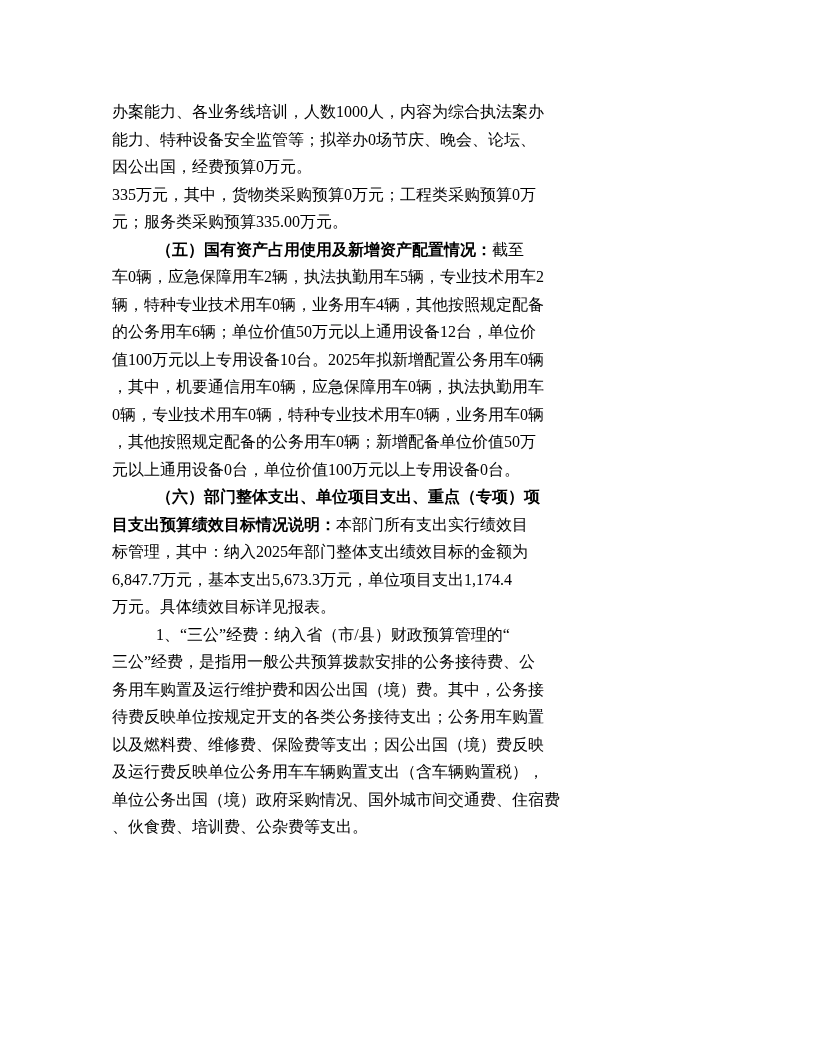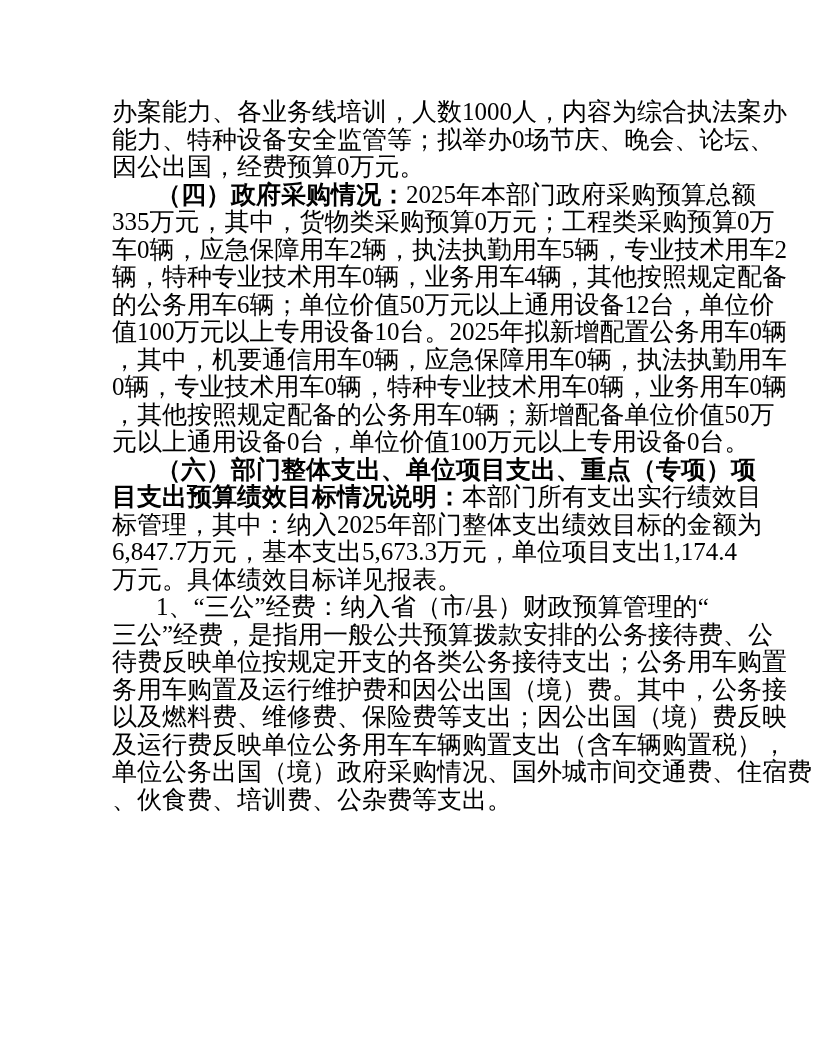--- a/index.html
+++ b/index.html
@@ -14,21 +14,21 @@
     background: #ffffff;
     overflow: hidden;
   }
   .doc-body {
     position: absolute;
     left: 112px;
     top: 98px;
     width: 604px;
     color: #000000;
     font-family: "Liberation Serif", "DejaVu Serif", serif;
-    font-size: 25px;
+    font-size: 16px;
     line-height: 27.5px;
   }
   .text-line {
     white-space: nowrap;
     height: 27.5px;
     text-align: left;
   }
   .text-line.indent {
     text-indent: 44px;
   }
@@ -36,37 +36,38 @@
   .seg.bold { font-weight: bold; }
 </style>
 </head>
 <body>
 
 <div class="page">
   <div class="doc-body">
       <div class="text-line"><span class="seg">办案能力、各业务线培训，人数1000人，内容为综合执法案办</span></div>
       <div class="text-line"><span class="seg">能力、特种设备安全监管等；拟举办0场节庆、晚会、论坛、</span></div>
       <div class="text-line"><span class="seg">因公出国，经费预算0万元。</span></div>
-      <div class="text-line indent"><span class="seg bold">（四）政府采购情况：</span><span class="seg">2025年本部门政府采购预算总额</span></div>
       <div class="text-line"><span class="seg">335万元，其中，货物类采购预算0万元；工程类采购预算0万</span></div>
+      <div class="text-line"><span class="seg">元；服务类采购预算335.00万元。</span></div>
+      <div class="text-line indent"><span class="seg bold">（五）国有资产占用使用及新增资产配置情况：</span><span class="seg">截至</span></div>
       <div class="text-line"><span class="seg">车0辆，应急保障用车2辆，执法执勤用车5辆，专业技术用车2</span></div>
       <div class="text-line"><span class="seg">辆，特种专业技术用车0辆，业务用车4辆，其他按照规定配备</span></div>
       <div class="text-line"><span class="seg">的公务用车6辆；单位价值50万元以上通用设备12台，单位价</span></div>
       <div class="text-line"><span class="seg">值100万元以上专用设备10台。2025年拟新增配置公务用车0辆</span></div>
       <div class="text-line"><span class="seg">，其中，机要通信用车0辆，应急保障用车0辆，执法执勤用车</span></div>
       <div class="text-line"><span class="seg">0辆，专业技术用车0辆，特种专业技术用车0辆，业务用车0辆</span></div>
       <div class="text-line"><span class="seg">，其他按照规定配备的公务用车0辆；新增配备单位价值50万</span></div>
       <div class="text-line"><span class="seg">元以上通用设备0台，单位价值100万元以上专用设备0台。</span></div>
       <div class="text-line indent"><span class="seg bold">（六）部门整体支出、单位项目支出、重点（专项）项</span></div>
       <div class="text-line"><span class="seg bold">目支出预算绩效目标情况说明：</span><span class="seg">本部门所有支出实行绩效目</span></div>
       <div class="text-line"><span class="seg">标管理，其中：纳入2025年部门整体支出绩效目标的金额为</span></div>
       <div class="text-line"><span class="seg">6,847.7万元，基本支出5,673.3万元，单位项目支出1,174.4</span></div>
       <div class="text-line"><span class="seg">万元。具体绩效目标详见报表。</span></div>
       <div class="text-line indent"><span class="seg">1、“三公”经费：纳入省（市/县）财政预算管理的“</span></div>
       <div class="text-line"><span class="seg">三公”经费，是指用一般公共预算拨款安排的公务接待费、公</span></div>
+      <div class="text-line"><span class="seg">务用车购置及运行维护费和因公出国（境）费。其中，公务接</span></div>
       <div class="text-line"><span class="seg">待费反映单位按规定开支的各类公务接待支出；公务用车购置</span></div>
-      <div class="text-line"><span class="seg">务用车购置及运行维护费和因公出国（境）费。其中，公务接</span></div>
       <div class="text-line"><span class="seg">以及燃料费、维修费、保险费等支出；因公出国（境）费反映</span></div>
       <div class="text-line"><span class="seg">及运行费反映单位公务用车车辆购置支出（含车辆购置税），</span></div>
       <div class="text-line"><span class="seg">单位公务出国（境）政府采购情况、国外城市间交通费、住宿费</span></div>
       <div class="text-line"><span class="seg">、伙食费、培训费、公杂费等支出。</span></div>
     </div>
 </div>
 
 </body></html>

